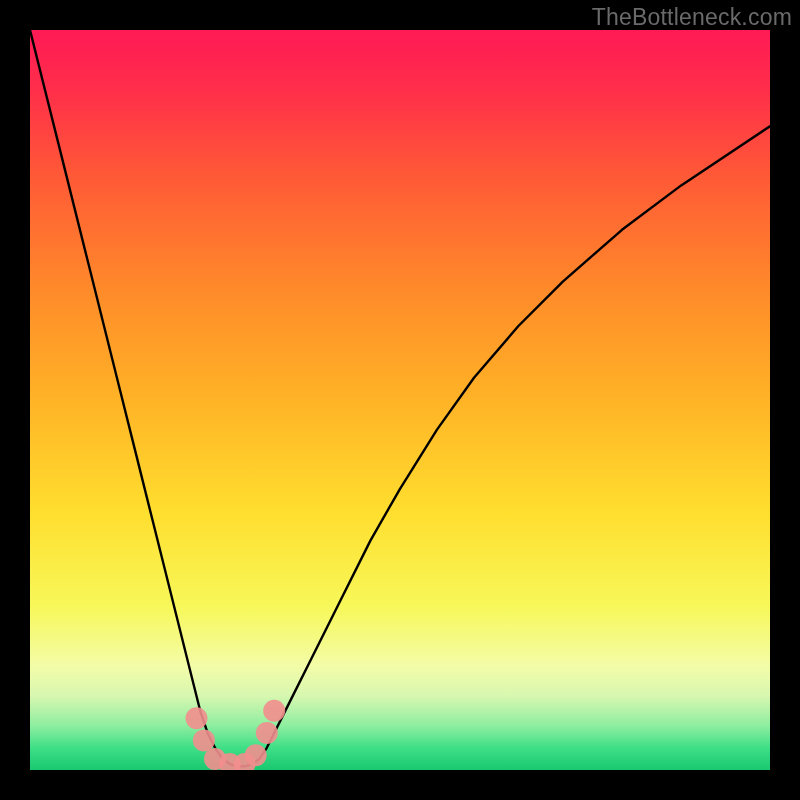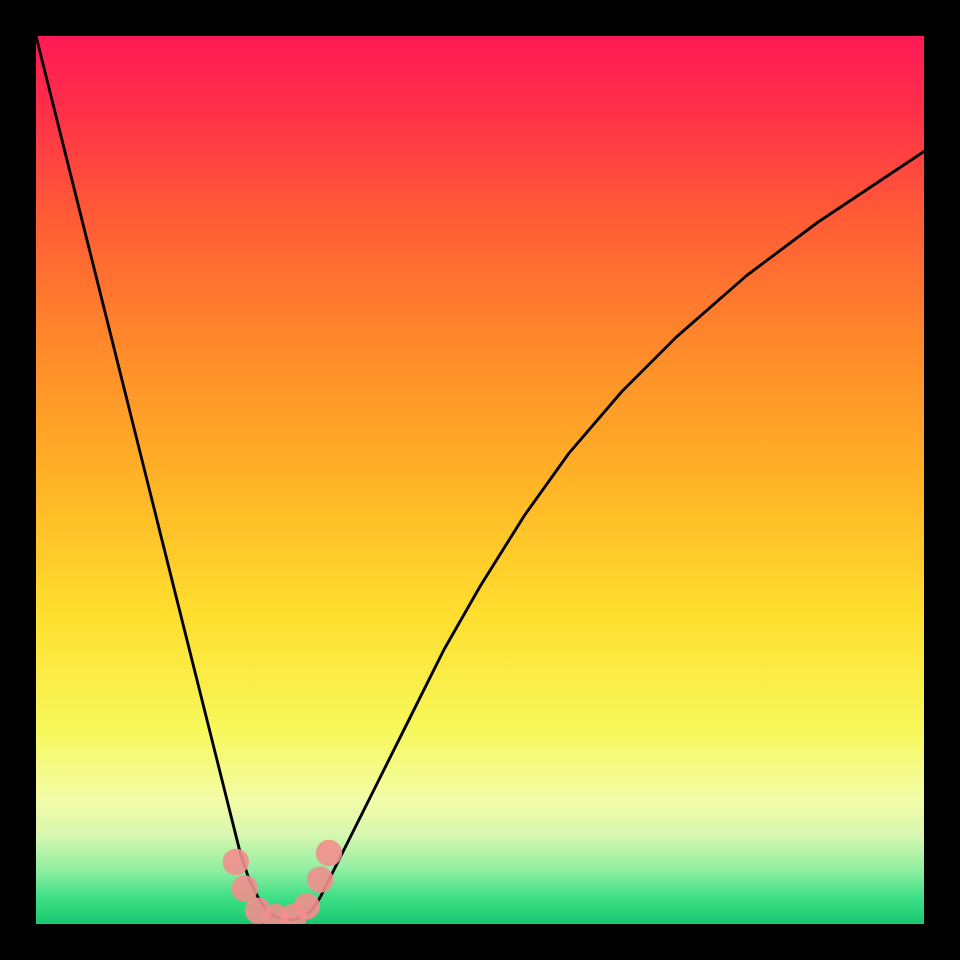--- a/index.html
+++ b/index.html
@@ -63,13 +63,14 @@
         <circle cx="166.50" cy="688.20" r="11" fill="#f28e8e" fill-opacity="0.9"></circle>
         <circle cx="173.90" cy="710.40" r="11" fill="#f28e8e" fill-opacity="0.9"></circle>
         <circle cx="185.00" cy="728.90" r="11" fill="#f28e8e" fill-opacity="0.9"></circle>
         <circle cx="199.80" cy="734.08" r="11" fill="#f28e8e" fill-opacity="0.9"></circle>
         <circle cx="214.60" cy="734.08" r="11" fill="#f28e8e" fill-opacity="0.9"></circle>
         <circle cx="225.70" cy="725.20" r="11" fill="#f28e8e" fill-opacity="0.9"></circle>
         <circle cx="236.80" cy="703.00" r="11" fill="#f28e8e" fill-opacity="0.9"></circle>
         <circle cx="244.20" cy="680.80" r="11" fill="#f28e8e" fill-opacity="0.9"></circle>
       </g>
   </svg>
+  <div class="watermark">TheBottleneck.com</div>
 </div>
 
 </body></html>

